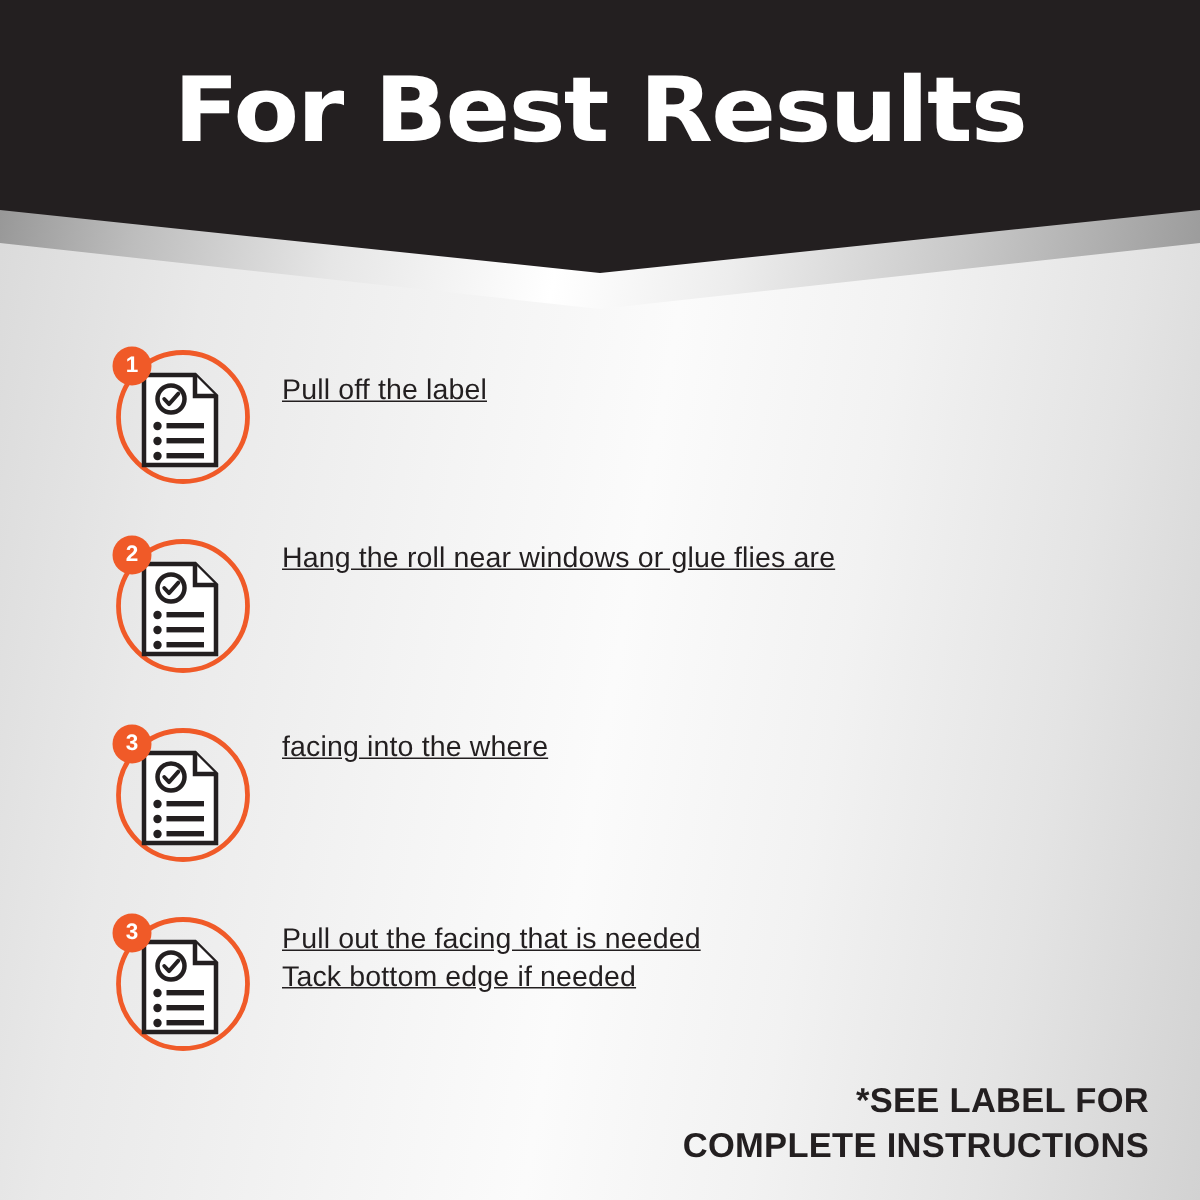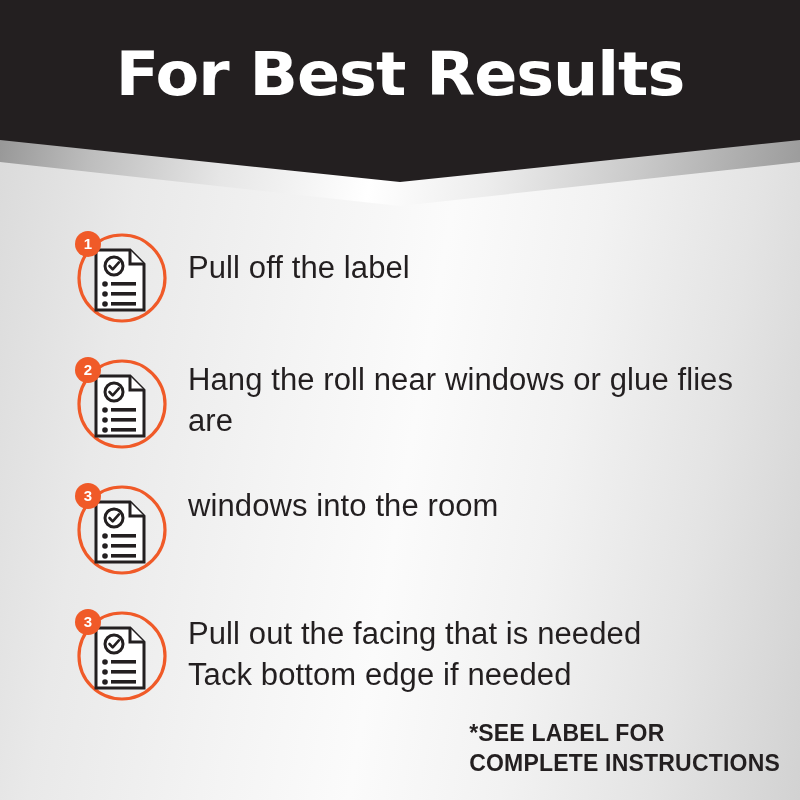--- a/index.html
+++ b/index.html
@@ -83,39 +83,40 @@
     height: 104px;
     flex: 0 0 104px;
   }
   .step-icon svg { display: block; }
 
   .step-text {
     margin-left: 18px;
     padding-top: 20px;
     color: #231f20;
     font-family: "Liberation Sans", sans-serif;
-    font-size: 31px;
+    font-size: 19px;
     line-height: 1.32;
     max-width: 580px;
     letter-spacing: 0.1px;
+    text-decoration: underline;
   }
   .step-text .line { display: block; }
 
   
   .step.s1 .step-text { padding-top: 26px; }
   .step.s2 .step-text { padding-top: 12px; }
   .step.s3 .step-text { padding-top: 12px; }
   .step.s4 .step-text { padding-top: 14px; }
 
   
   #footer-note {
     position: absolute;
-    right: 20px;
+    right: 34px;
     bottom: 22px;
-    text-align: left;
+    text-align: right;
     color: #231f20;
     font-family: "Liberation Sans", sans-serif;
     font-weight: bold;
     font-size: 23px;
     line-height: 1.28;
     letter-spacing: 0.2px;
     z-index: 5;
   }
   #footer-note .line { display: block; }
 </style>
@@ -194,21 +195,21 @@
             <circle cx="39" cy="72" r="2.8" fill="#231f20"></circle>
             <rect x="45" y="70" width="25" height="3.6" fill="#231f20"></rect>
             <circle cx="39" cy="82" r="2.8" fill="#231f20"></circle>
             <rect x="45" y="80" width="25" height="3.6" fill="#231f20"></rect>
           </g>
           <circle cx="22" cy="22" r="13" fill="#f05a28"></circle>
         </svg>
         <div style="position:absolute;left:9px;top:13px;width:26px;text-align:center;color:#ffffff;font-size:15px;font-weight:bold;font-family:'Liberation Sans',sans-serif;">3</div>
       </div>
       <div class="step-text">
-        <span class="line">windows into the room</span>
+        <span class="line">facing into the where</span>
       </div>
     </div>
 
     <div class="step s4">
       <div class="step-icon">
         <svg width="104" height="104" viewBox="0 0 104 104" xmlns="http://www.w3.org/2000/svg">
           <circle cx="56" cy="56" r="43" fill="none" stroke="#f05a28" stroke-width="3.2"></circle>
           <g>
             <path d="M30 28 h34 l14 14 v46 h-48 z" fill="#ffffff" stroke="#231f20" stroke-width="3"></path>
             <path d="M64 28 v14 h14" fill="#ffffff" stroke="#231f20" stroke-width="3"></path>

